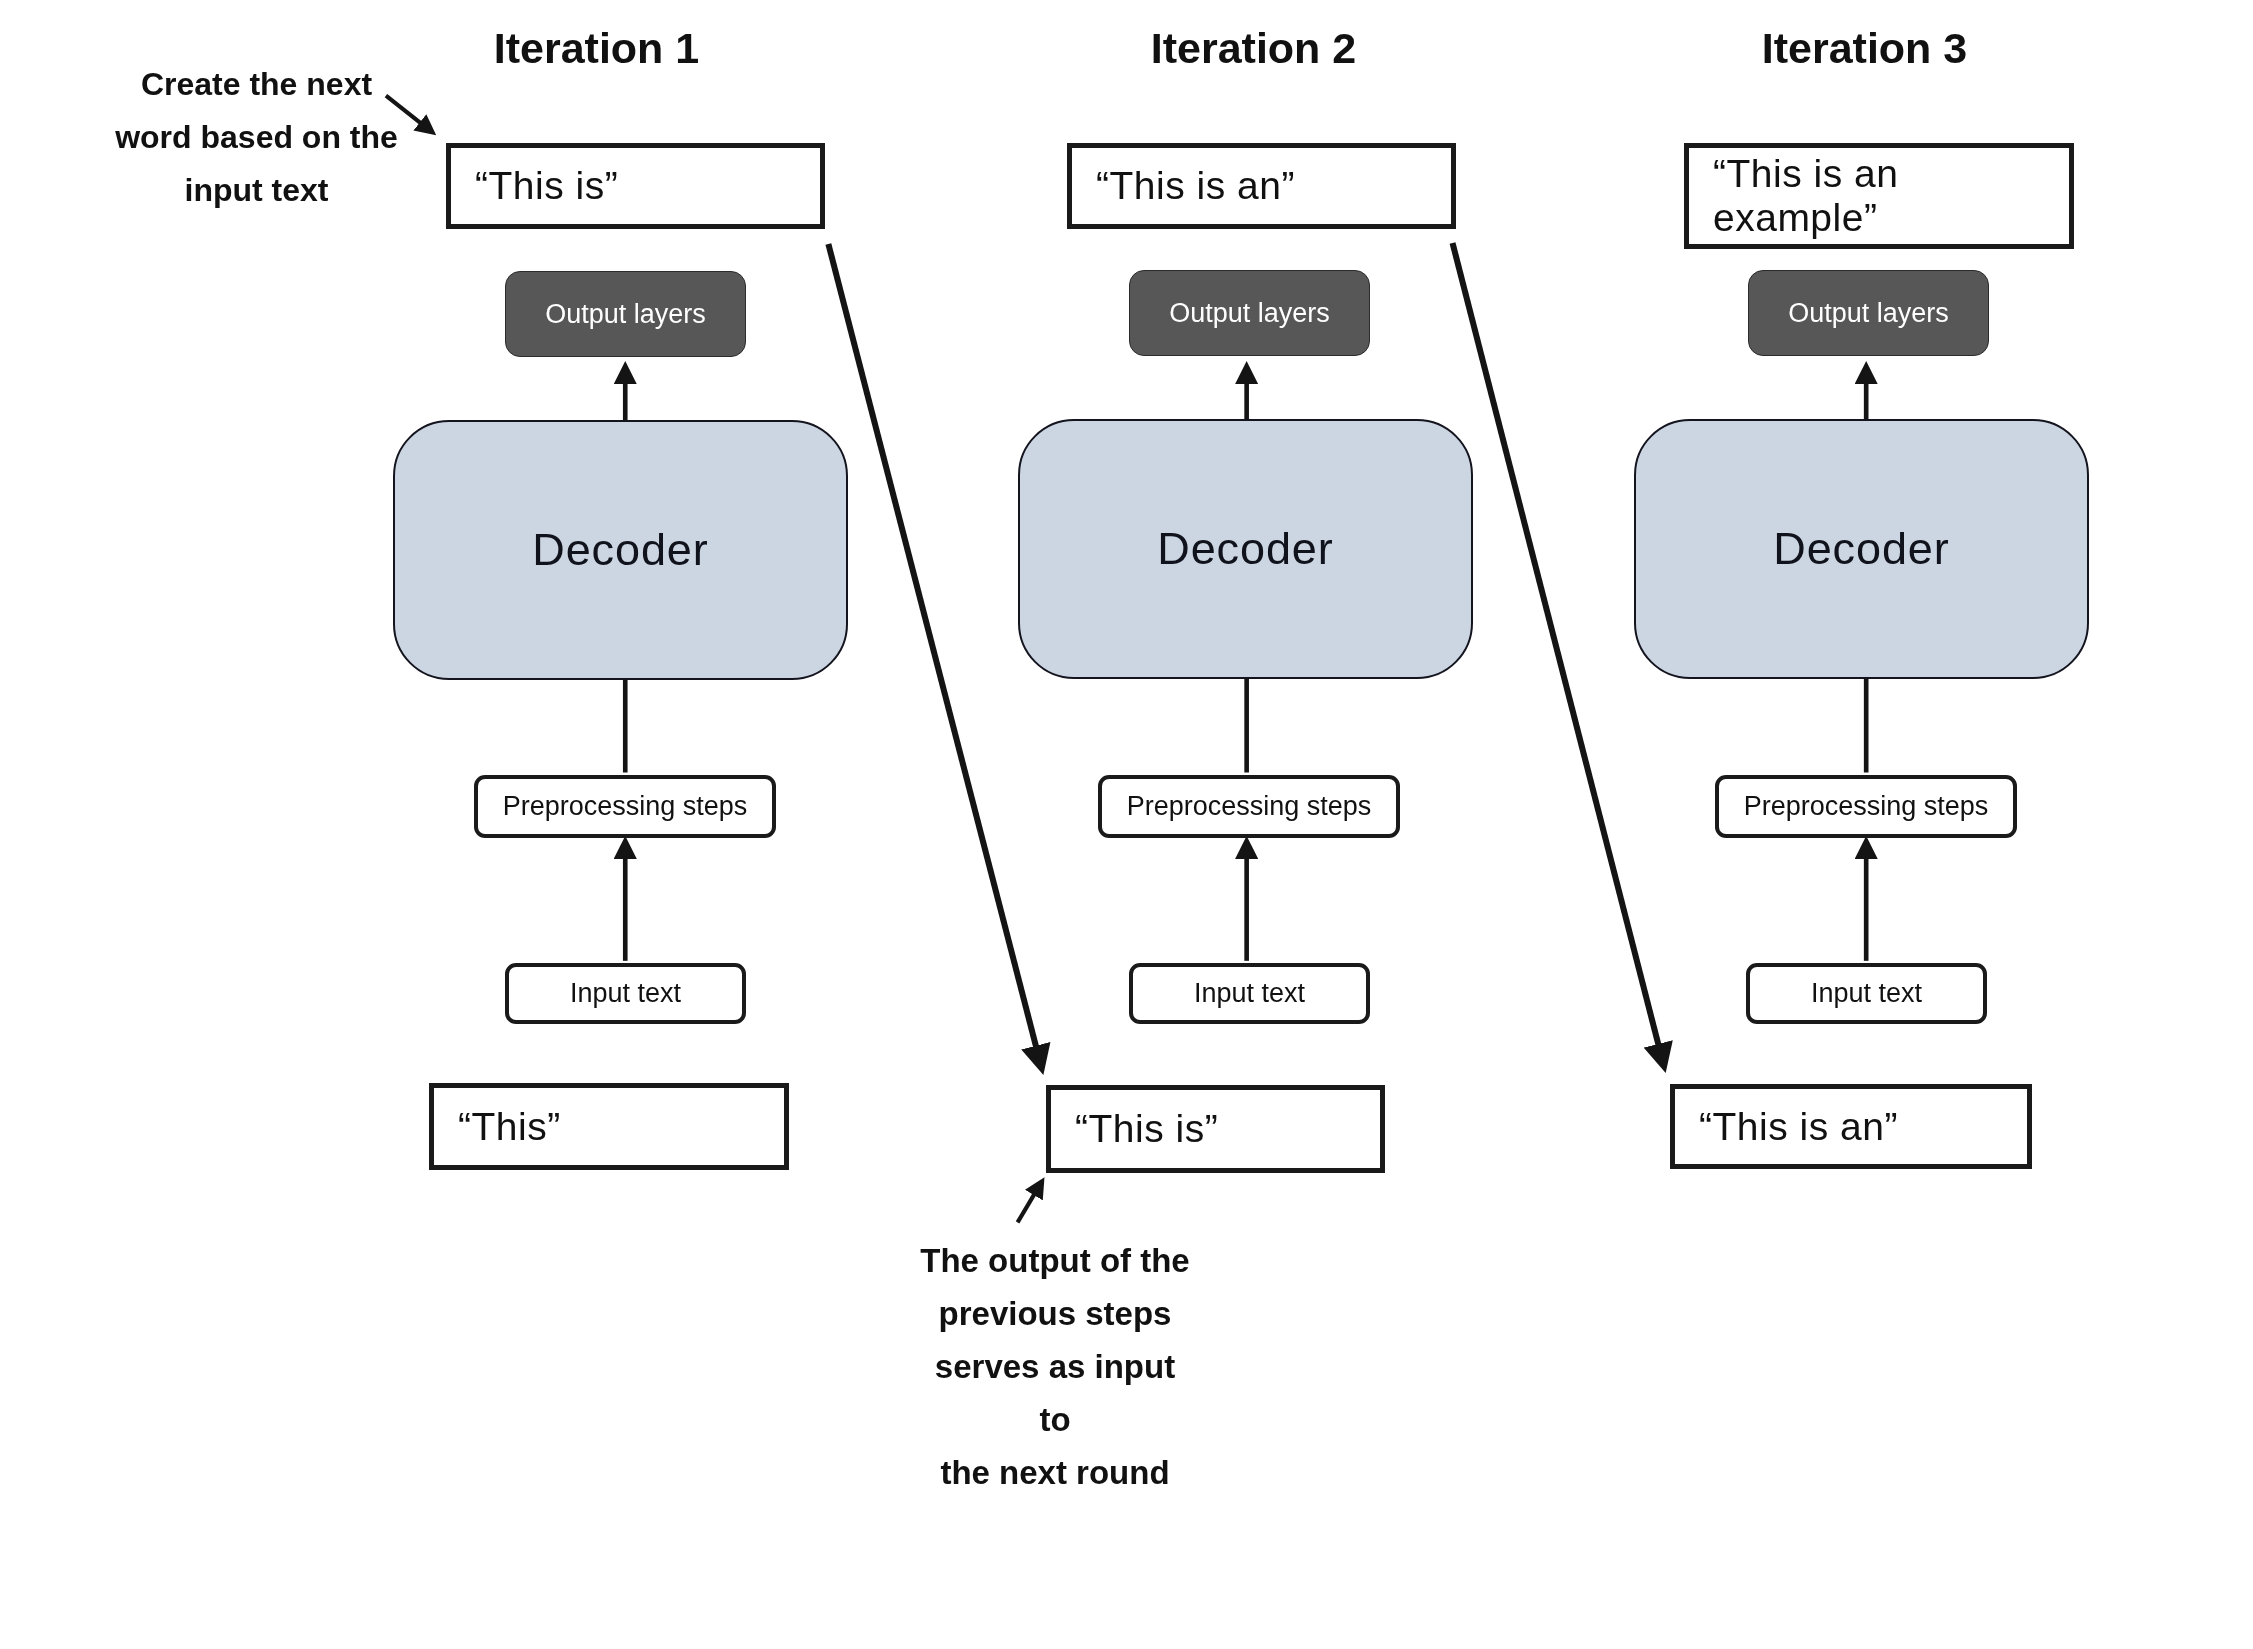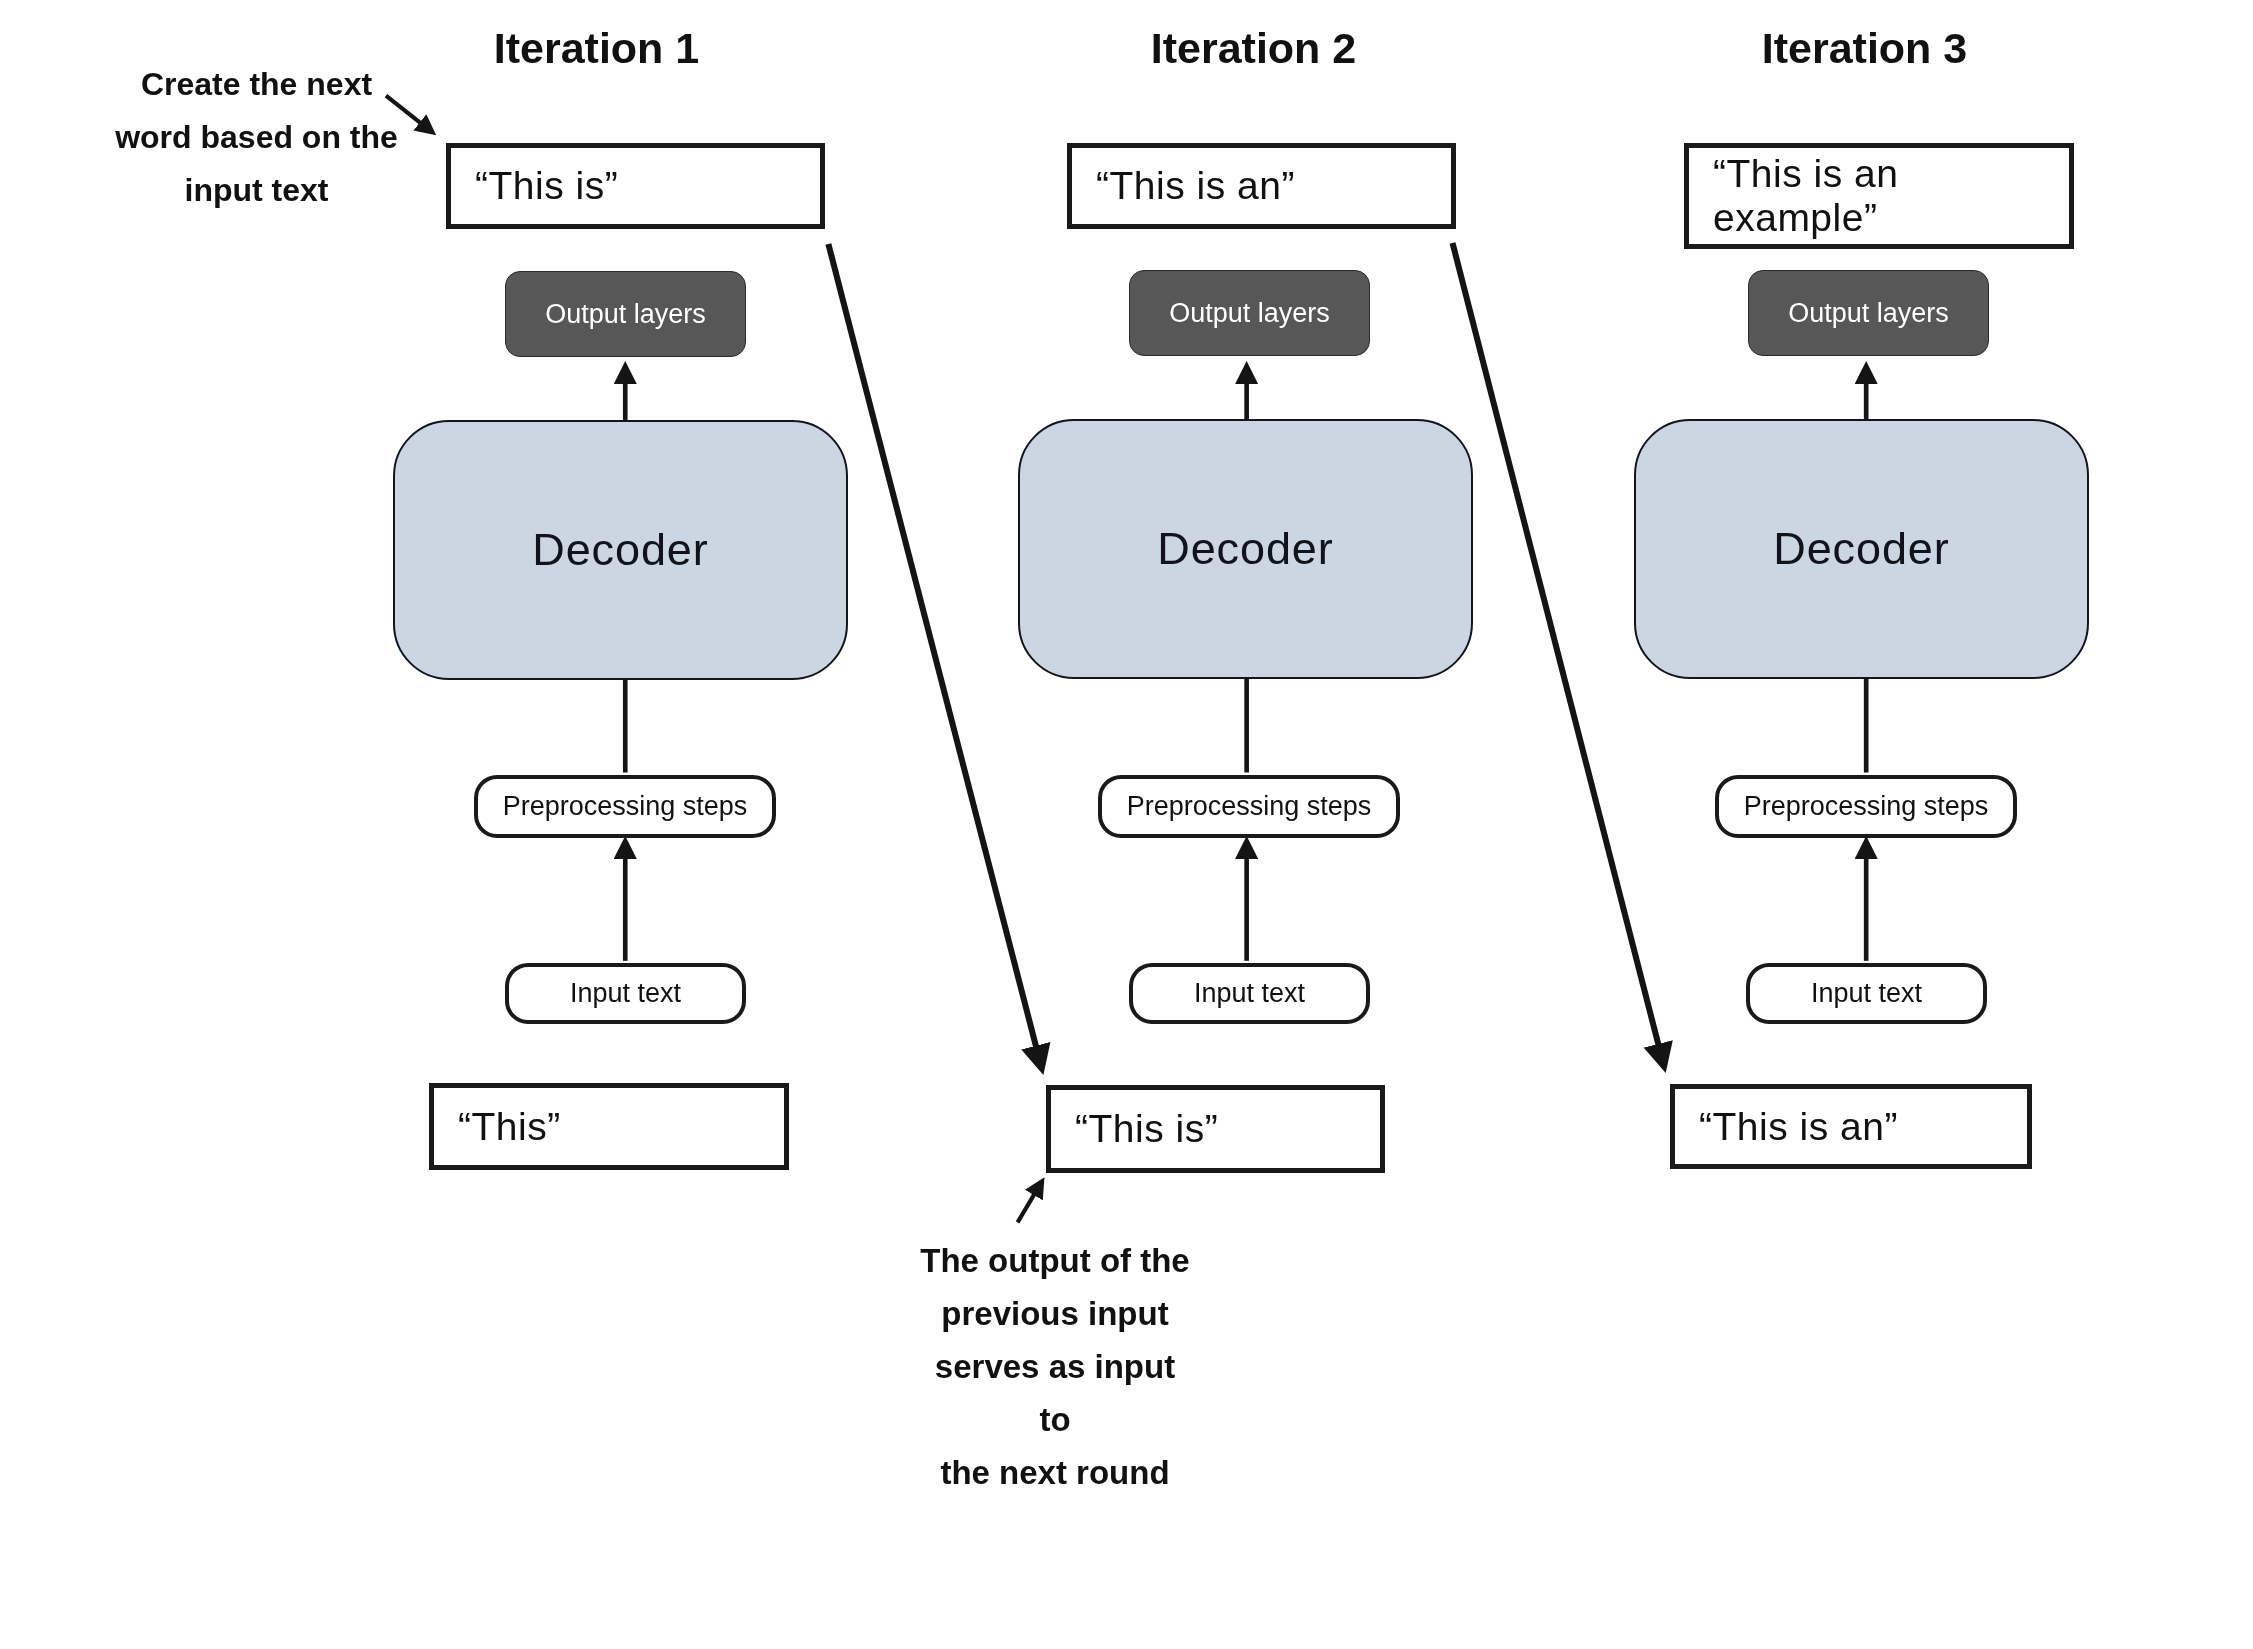--- a/index.html
+++ b/index.html
@@ -23,21 +23,21 @@
     background:var(--output_layers_fill,#575757);color:var(--output_layers_text,#fff);
     border:1.9px solid #2b2b2b;border-radius:15px;
     display:flex;align-items:center;justify-content:center;font-size:27px;
   }
   .decoder{
     background:var(--decoder_fill,#ccd6e3);border:2.8px solid #14141f;border-radius:56px;
     display:flex;align-items:center;justify-content:center;
     font-weight:normal;font-size:45px;color:#10131c;letter-spacing:0.9px;
   }
   .pill{
-    background:#fff;border:4.6px solid var(--box_border,#1a1a1a);border-radius:23px;
+    background:#fff;border:4.6px solid var(--box_border,#1a1a1a);border-radius:11px;
     display:flex;align-items:center;justify-content:center;font-size:27px;
   }
   .annot{font-weight:bold;text-align:center;line-height:53px;}
   .annot-tl{left:110px;top:58px;width:293px;font-size:32px;}
   .annot-bm{left:916px;top:1234px;width:278px;font-size:33px;}
   .caption{
     left:14px;top:1521px;width:2228px;font-size:43px;line-height:53px;
     color:var(--caption_text,#1b1b66);
   }
 
@@ -124,20 +124,20 @@
     <div class="abs qbox qt3">“This is an example”</div>
     <div class="abs olayers ol3">Output layers</div>
     <div class="abs decoder dc3">Decoder</div>
     <div class="abs pill pp3">Preprocessing steps</div>
     <div class="abs pill in3">Input text</div>
     <div class="abs qbox qb3">“This is an”</div>
   </div>
 
   <div class="abs annot annot-bm">
     <div>The output of the</div>
-    <div>previous input</div>
+    <div>previous steps</div>
     <div>serves as input to</div>
     <div>the next round</div>
   </div>
 
 
 </div>
 
 
 </body></html>

